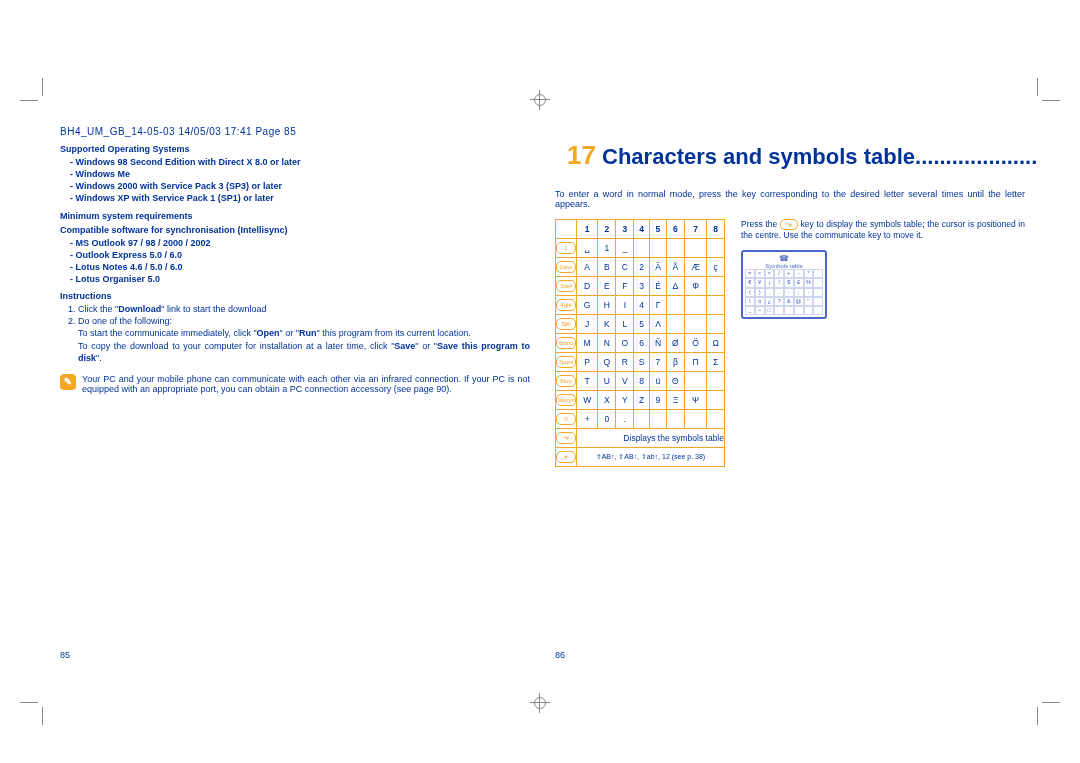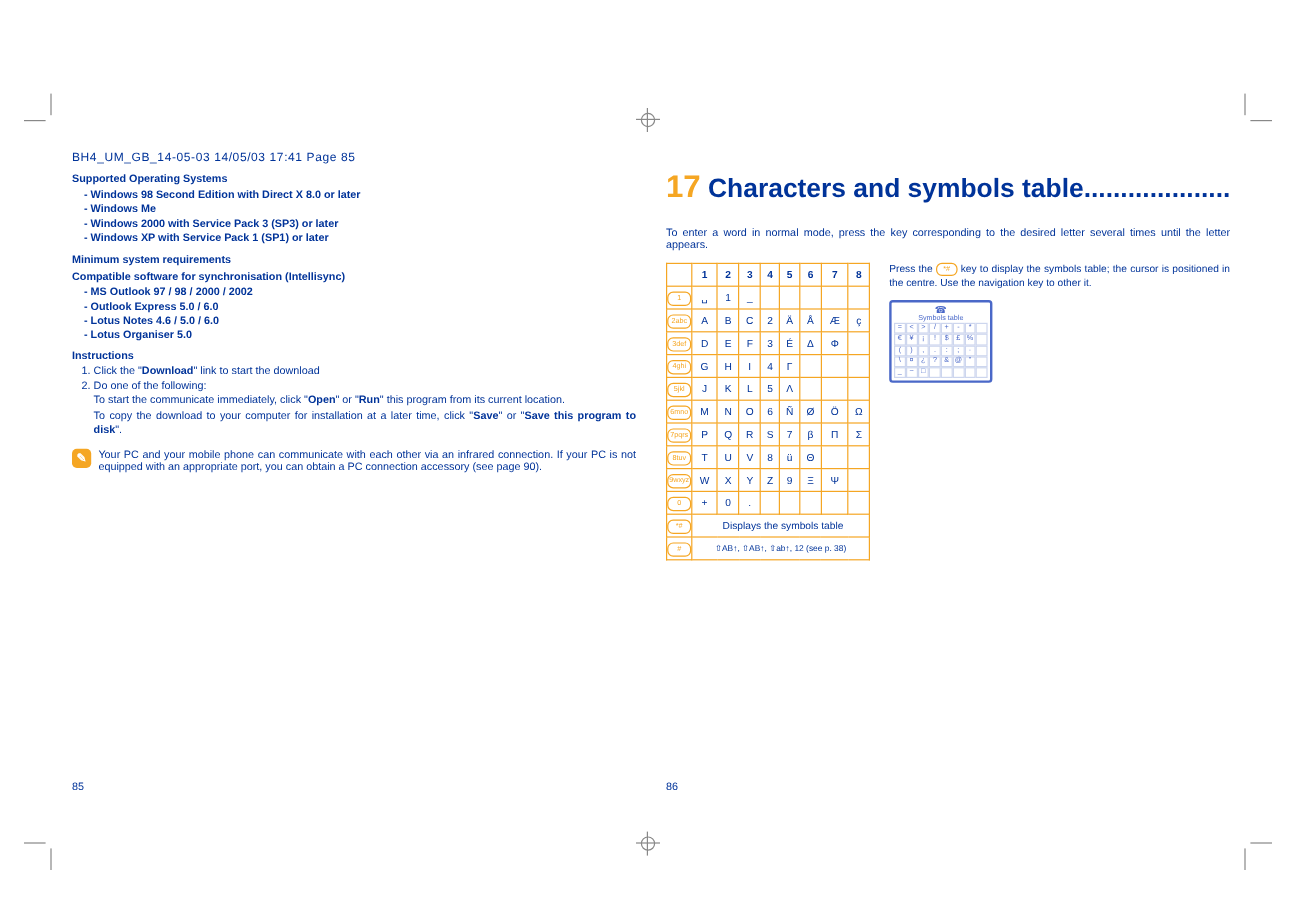--- a/index.html
+++ b/index.html
@@ -51,21 +51,21 @@
   .bold { font-weight: bold; }
   .justify { text-align: justify; }
 
   .note { display:flex; gap:6px; margin-top:10px; }
   .note-icon {
     flex:0 0 16px; width:16px; height:16px; border-radius:4px;
     background:#f5a623; color:#fff; font-weight:bold;
     display:flex; align-items:center; justify-content:center; font-size:10px;
   }
 
-  .chapter-title { font-size: 22px; font-weight: bold; color:#003399; white-space:nowrap; margin-bottom:18px;}
+  .chapter-title { font-size: 22px; font-weight: bold; color:#003399; white-space:nowrap; margin-bottom:18px;margin-left:12px;}
   .chapter-num { color:#f5a623; font-size:26px; font-weight:bold; vertical-align:baseline; }
 
   .rightcols { display:flex; gap:16px; align-items:flex-start; }
   .col1 { flex:0 0 170px; }
   .col2 { flex:1; font-size:8.5px; }
 
   table.chars { border-collapse: collapse; width: 170px; }
   table.chars td, table.chars th {
     border: 1px solid #f5a623;
     text-align: center;
@@ -289,33 +289,33 @@
               <td>0</td>
               <td>.</td>
               <td></td>
               <td></td>
               <td></td>
               <td></td>
               <td></td>
             </tr>
             <tr>
               <td class="key"><span class="pill">*#</span></td>
-              <td colspan="8" style="text-align: center; padding-left: 4px;">Displays the symbols table</td>
+              <td colspan="8" style="text-align: right; padding-left: 4px;">Displays the symbols table</td>
             </tr>
             <tr>
               <td class="key"><span class="pill">#</span></td>
               <td colspan="8" style="font-size: 7px;">⇧AB↑, ⇧AB↑, ⇧ab↑, 12  (see p. 38)</td>
             </tr>
           </tbody>
       </table>
     </div>
 
     <div class="col2">
       <div class="justify">
-        <span>Press the </span><span class="pill-inline">*#</span><span> key to display the symbols table; the cursor is positioned in the centre. Use the navigation key to other it.</span>
+        <span>Press the </span><span class="pill-inline">*#</span><span> key to display the symbols table; the cursor is positioned in the centre. Use the communicate key to move it.</span>
       </div>
 
       <div class="screen">
         <div class="screen-icon">☎</div>
         <div class="screen-title">Symbols table</div>
         <div class="screen-grid" id="screengrid">
             <span>=</span>
             <span>&lt;</span>
             <span>&gt;</span>
             <span>/</span>

